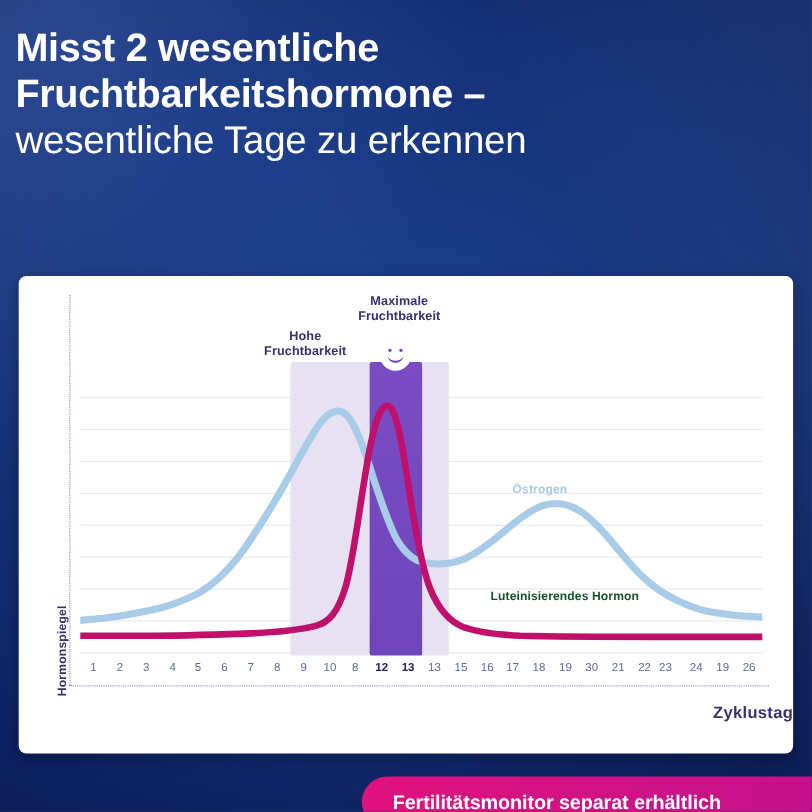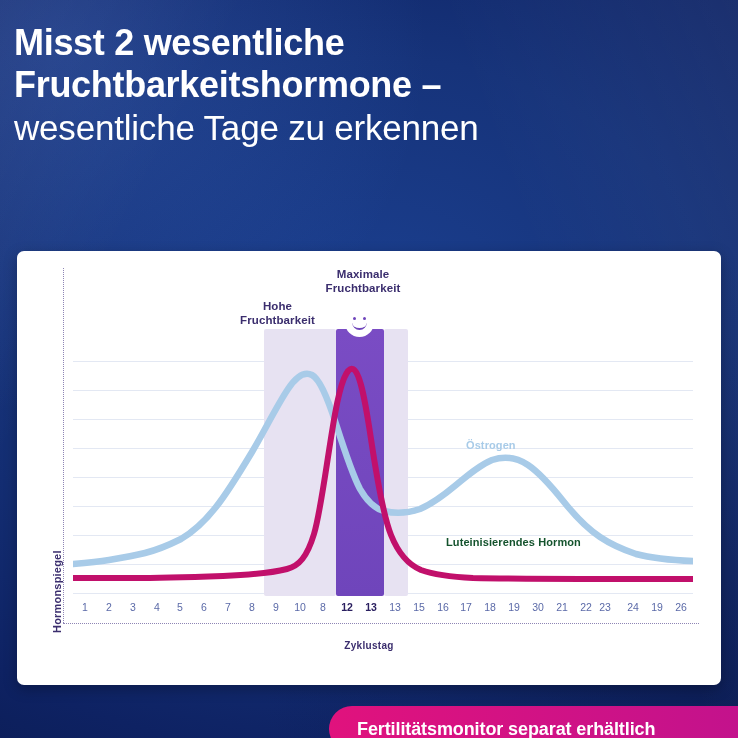--- a/index.html
+++ b/index.html
@@ -82,22 +82,22 @@
     font-size: 11px;
     font-weight: 700;
     color: #3b2e6e;
     letter-spacing: 0.2px;
     white-space: nowrap;
   }
   .axis-x-label {
     position: absolute;
     left: 0; right: 0;
     top: 389px;
-    text-align: center;
-    font-size: 10px;
+    text-align: right;
+    font-size: 15px;
     font-weight: 700;
     color: #3b2e6e;
     letter-spacing: 0.3px;
   }
 
   .dashed-y {
     position: absolute;
     left: 46px;
     top: 17px;
     width: 0;

